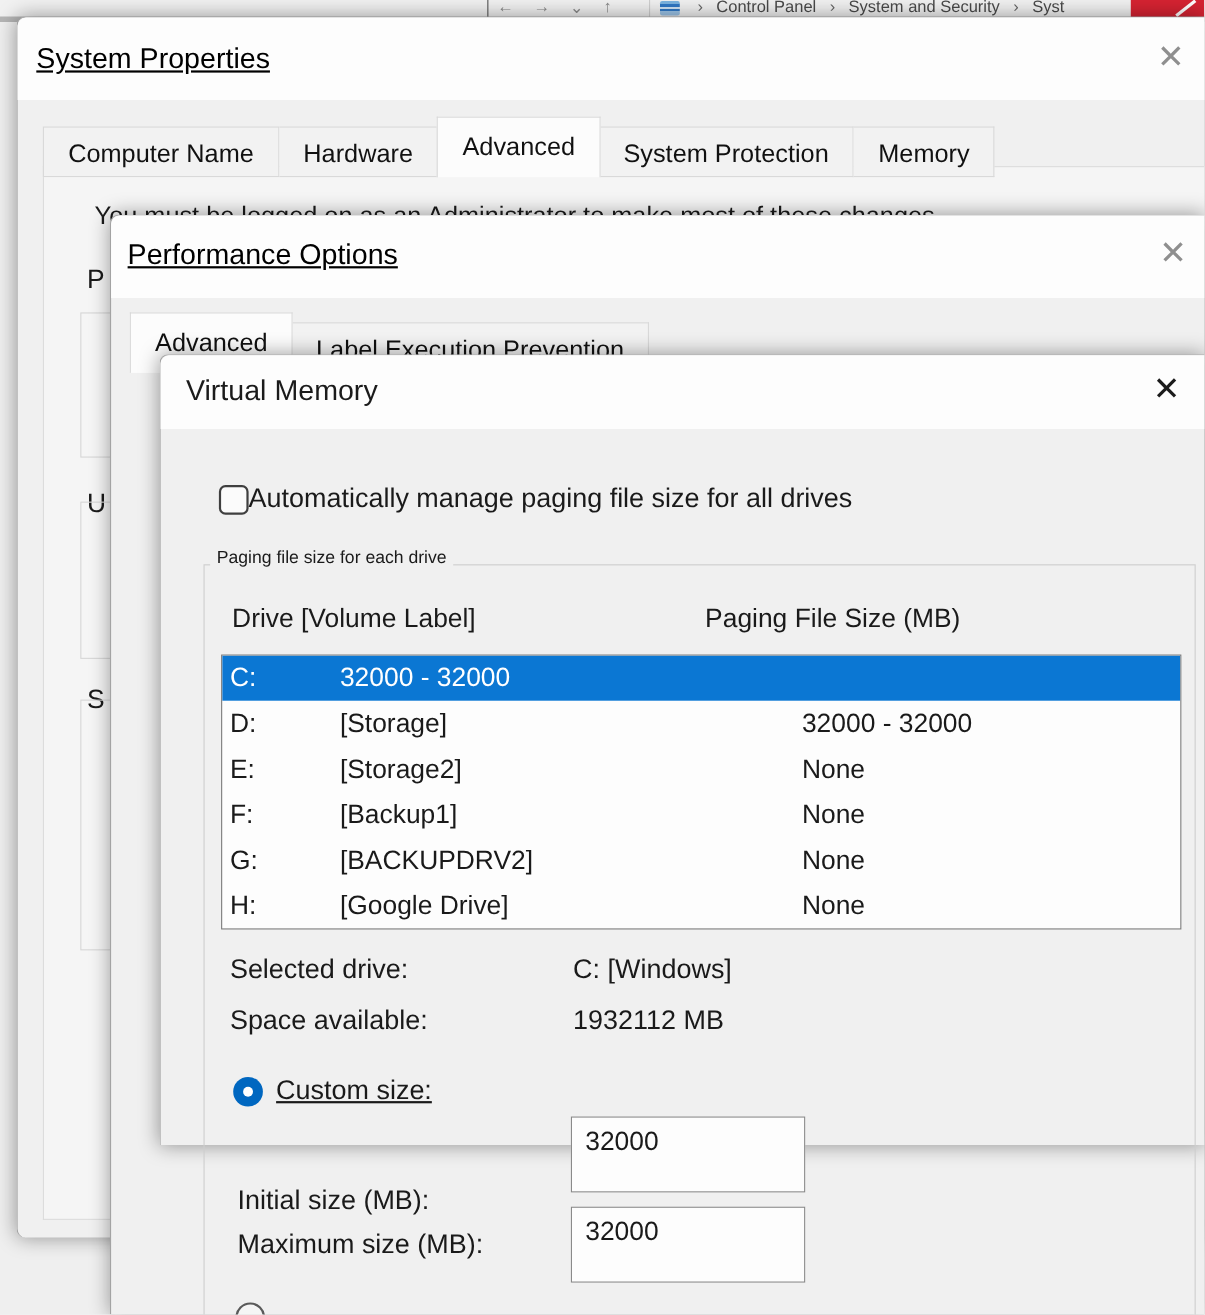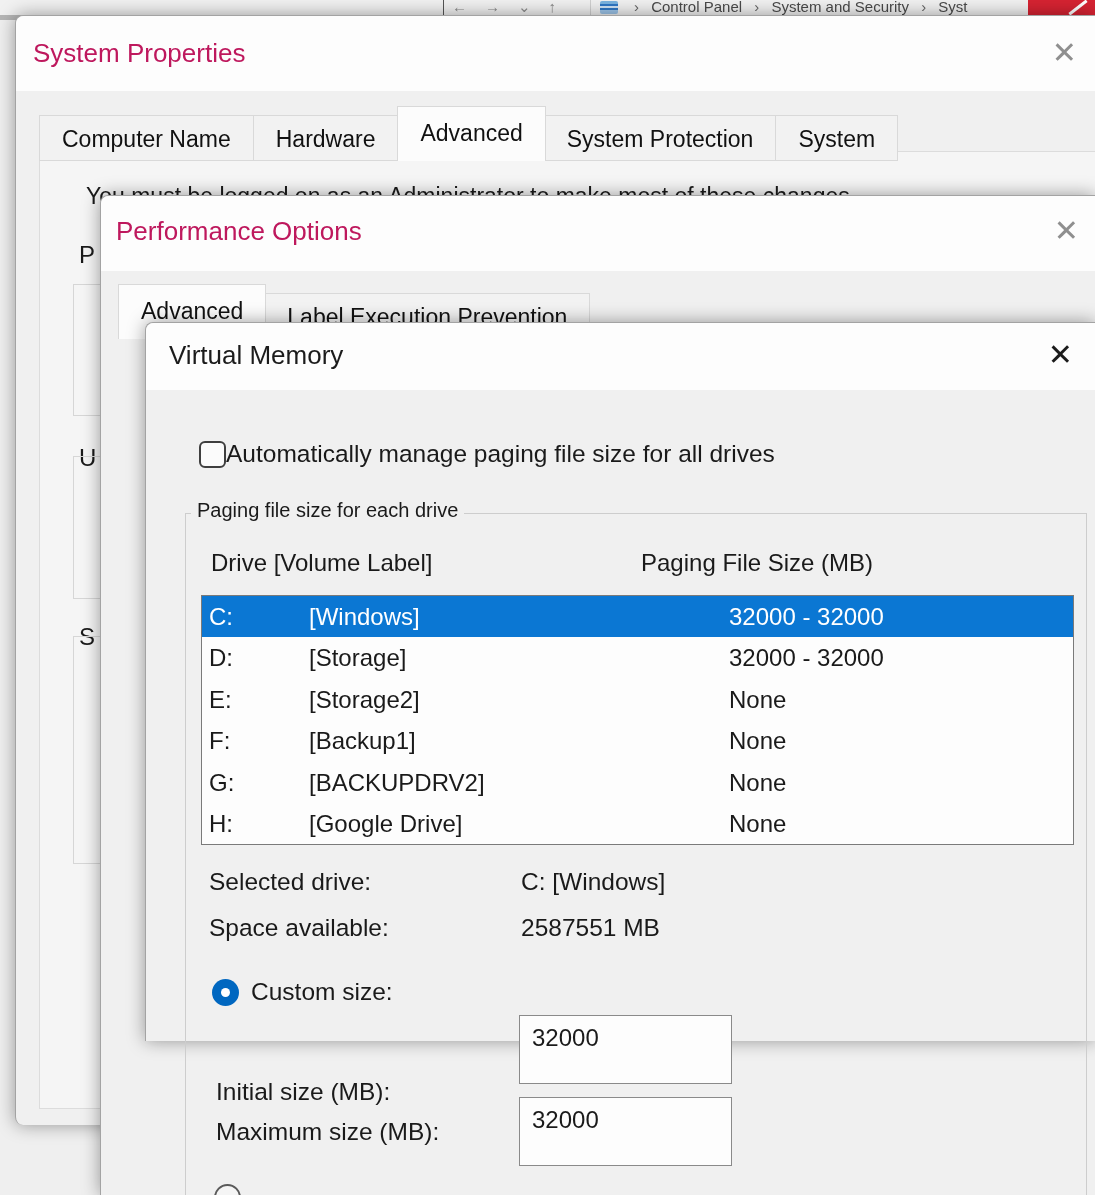--- a/index.html
+++ b/index.html
@@ -31,21 +31,21 @@
 
   
   .dialog {
     background:#f0f0f0;
     box-shadow:0 0 18px rgba(0,0,0,0.38);
     border-top:1px solid #a3a3a3; border-left:1px solid #a3a3a3;
   }
   .titlebar { position:absolute; left:0; top:0; right:0; background:#fdfdfd; }
   .dlg-title { position:absolute; white-space:nowrap; }
   .close-x { position:absolute; cursor:default; font-size:30px; line-height:30px; }
-  .inactive-t { color:#be185d; }
+  .inactive-t { color:#000000;text-decoration:underline; }
 
   .tabs { position:absolute; display:flex; align-items:flex-end; }
   .tab {
     height:46px; line-height:46px; padding:0 22px;
     background:#f2f2f2; border:1px solid #d9d9d9; border-left:none;
     font-size:23px; color:#111; white-space:nowrap;
   }
   .tab:first-child { border-left:1px solid #d9d9d9; }
   .tab.active {
     height:55px; line-height:52px; background:#fcfcfc;
@@ -83,40 +83,40 @@
 
   #vm-check-row { position:absolute; left:53px; top:117px; display:flex; align-items:center; }
   .checkbox {
     width:27px; height:27px; border:2px solid #3f3f3f; border-radius:6px;
     background:#fbfbfb; flex:none;
   }
   #vm-check-label { font-size:24.5px; white-space:nowrap; }
 
   #vm-group { position:absolute; left:39px; top:190px; width:902px; height:700px;
     border:1px solid #cdcdcd; }
-  #vm-group-label { position:absolute; left:45px; top:176px; font-size:20px;
+  #vm-group-label { position:absolute; left:45px; top:176px; font-size:16px;
     background:#f0f0f0; padding:0 6px; white-space:nowrap; }
   .col-head { position:absolute; top:226px; font-size:24px; white-space:nowrap; }
   #col-drive { left:65px; }
   #col-size { left:495px; }
 
   #drive-list { position:absolute; left:55px; top:272px; width:873px; height:250px;
     background:#fdfdfd; border:1px solid #7a7a7a; overflow:hidden; }
   .drive-row { display:grid; grid-template-columns:100px 420px auto;
     height:41.4px; line-height:41.4px; font-size:24px; padding-left:7px; white-space:nowrap; }
   .drive-row.selected { background:#0b77d3; color:#fff; }
 
   .info-label { position:absolute; left:63px; font-size:24.5px; white-space:nowrap; }
   .info-value { position:absolute; left:375px; font-size:24.5px; white-space:nowrap; }
 
   #radio-custom-row { position:absolute; left:66px; top:655px; display:flex; align-items:center; }
   .radio-on { width:27px; height:27px; border-radius:50%; background:#0067c0; position:relative; flex:none; }
   .radio-on::after { content:""; position:absolute; left:9px; top:9px; width:9px; height:9px;
     border-radius:50%; background:#fff; }
-  #radio-custom-label { font-size:24.5px; margin-left:12px; white-space:nowrap; }
+  #radio-custom-label { font-size:24.5px; margin-left:12px; white-space:nowrap;text-decoration:underline; }
 
   .size-label { position:absolute; left:70px; font-size:24.5px; white-space:nowrap; }
   .size-input { position:absolute; left:373px; width:213px; height:69px;
     background:#fdfdfd; border:1px solid #8a8a8a; font-family:"Liberation Sans", sans-serif;
     font-size:24px; padding:8px 0 32px 12px; color:#1a1a1a; }
 
   .radio-off-partial { position:absolute; left:68px; top:861px; width:27px; height:27px;
     border-radius:50%; border:2px solid #5a5a5a; background:#f5f5f5; }
 </style>
 </head>
@@ -150,21 +150,21 @@
   <div class="titlebar"></div>
   <div class="dlg-title inactive-t">System Properties</div>
   <div class="close-x">✕</div>
 
   <div id="sp-panel"></div>
   <div class="tabs">
     <div class="tab">Computer Name</div>
     <div class="tab">Hardware</div>
     <div class="tab active">Advanced</div>
     <div class="tab">System Protection</div>
-    <div class="tab">System</div>
+    <div class="tab">Memory</div>
   </div>
 
   <div id="sp-note">You must be logged on as an Administrator to make most of these changes.</div>
 
   <div class="sp-group-letter" style="top:225px;">P</div>
   <div class="sp-group" style="top:268px; height:132px;"></div>
 
   <div class="sp-group-letter" style="top:428px;">U</div>
   <div class="sp-group" style="top:440px; height:143px;"></div>
 
@@ -195,21 +195,20 @@
 
   <div id="vm-group"></div>
   <div id="vm-group-label">Paging file size for each drive</div>
 
   <div id="col-drive" class="col-head">Drive  [Volume Label]</div>
   <div id="col-size" class="col-head">Paging File Size (MB)</div>
 
   <div id="drive-list">
       <div class="drive-row selected">
     <span>C:</span>
-    <span>[Windows]</span>
     <span>32000 - 32000</span>
   </div>
       <div class="drive-row">
     <span>D:</span>
     <span>[Storage]</span>
     <span>32000 - 32000</span>
   </div>
       <div class="drive-row">
     <span>E:</span>
     <span>[Storage2]</span>
@@ -229,21 +228,21 @@
     <span>H:</span>
     <span>[Google Drive]</span>
     <span>None</span>
   </div>
     </div>
 
   <div class="info-label" style="top:545px;">Selected drive:</div>
   <div class="info-value" style="top:545px;">C:  [Windows]</div>
 
   <div class="info-label" style="top:591px;">Space available:</div>
-  <div class="info-value" style="top:591px;">2587551 MB</div>
+  <div class="info-value" style="top:591px;">1932112 MB</div>
 
   <div id="radio-custom-row">
     <div class="radio-on"></div>
     <div id="radio-custom-label">Custom size:</div>
   </div>
 
   <div class="size-label" style="top:755px;">Initial size (MB):</div>
   <input class="size-input" style="top: 692px;" value="32000">
 
   <div class="size-label" style="top:795px;">Maximum size (MB):</div>

